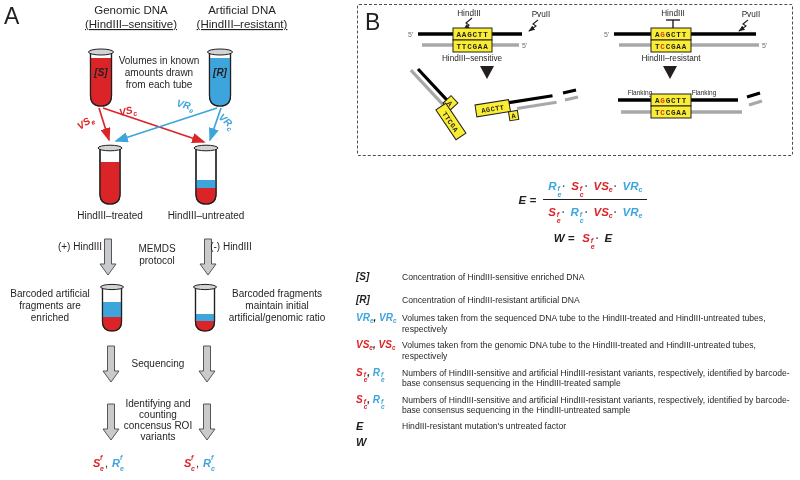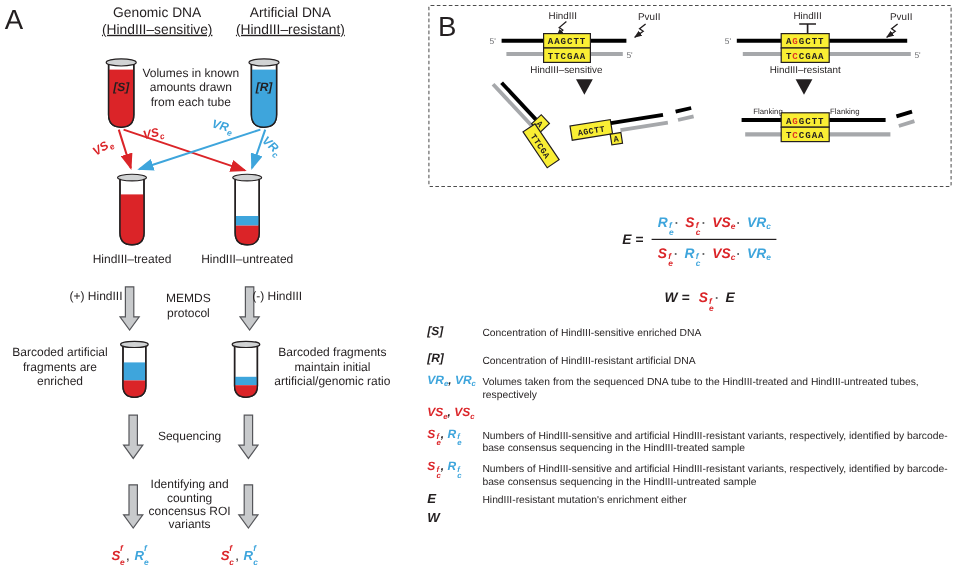--- a/index.html
+++ b/index.html
@@ -29,21 +29,21 @@
   .eq-main{display:flex;align-items:center;justify-content:center;gap:7px;}
   .frac{display:inline-flex;flex-direction:column;text-align:center;}
   .frac .num{padding:0 5px 2px;}
   .frac .den{border-top:1.3px solid #231F20;padding:2px 5px 0;}
   .term{font-weight:bold;font-style:italic;font-size:11.5px;white-space:nowrap;}
   .red{color:#DB2428;} .blue{color:#3EA5DC;} .dark{color:#231F20;}
   .ss{display:inline-flex;flex-direction:column;align-items:flex-start;font-size:7px;line-height:5.6px;margin-left:1px;vertical-align:-1px;font-weight:bold;font-style:italic;}
   .sb{font-size:7px;font-weight:bold;font-style:italic;}
   sub.sb{vertical-align:-2px;line-height:1;}
   .mdot{color:#58595B;font-weight:bold;margin:0 1px;font-size:10px;}
-  .eq-w{margin-top:16px;text-align:center;}
+  .eq-w{margin-top:5px;text-align:center;}
   
   #legend{position:absolute;left:356px;top:272px;width:440px;}
   .lrow{display:flex;margin-bottom:7px;}
   .lsym{width:46px;flex-shrink:0;font-size:10px;line-height:10px;white-space:nowrap;}
   .lsym .term{font-size:10px;}
   .lsym .ss{font-size:6.5px;line-height:5.2px;}
   .lsym .sb{font-size:6.5px;}
   .ltxt{flex:1;font-size:8.6px;line-height:10.6px;padding-right:2px;}
   .mb12{margin-bottom:12px;} .mb8{margin-bottom:8px;} .mb6{margin-bottom:6px;} .mb5{margin-bottom:5px;}
 </style>
@@ -340,20 +340,21 @@
         <span class="term blue"><i>V</i><i>R</i><sub class="sb">c</sub></span>
       </div>
       <div class="ltxt">Volumes taken from the sequenced DNA tube to the HindIII-treated and HindIII-untreated tubes, respectively</div>
     </div>
 
     <div class="lrow mb6">
       <div class="lsym">
         <span class="term red"><i>V</i><i>S</i><sub class="sb">e</sub></span><span class="term dark">,</span>
         <span class="term red"><i>V</i><i>S</i><sub class="sb">c</sub></span>
       </div>
+      <div class="ltxt">Volumes taken from the genomic DNA tube to the HindIII-treated and HindIII-untreated tubes, respectively</div>
     </div>
 
     <div class="lrow mb6">
       <div class="lsym">
         <span class="term red"><i>S</i><span class="ss">
               <span>f</span>
               <span>e</span>
             </span></span><span class="term dark">,</span>
         <span class="term blue"><i>R</i><span class="ss">
               <span>f</span>
@@ -372,21 +373,21 @@
         <span class="term blue"><i>R</i><span class="ss">
               <span>f</span>
               <span>c</span>
             </span></span>
       </div>
       <div class="ltxt">Numbers of HindIII-sensitive and artificial HindIII-resistant variants, respectively, identified by barcode-base consensus sequencing in the HindIII-untreated sample</div>
     </div>
 
     <div class="lrow mb5">
       <div class="lsym"><span class="term dark" style="font-size:11px;"><i>E</i></span></div>
-      <div class="ltxt">HindIII-resistant mutation's enrichment either</div>
+      <div class="ltxt">HindIII-resistant mutation's untreated factor</div>
     </div>
 
     <div class="lrow">
       <div class="lsym"><span class="term dark" style="font-size:11px;"><i>W</i></span></div>
     </div>
 
   </div>
 </div>
 
 </body></html>

